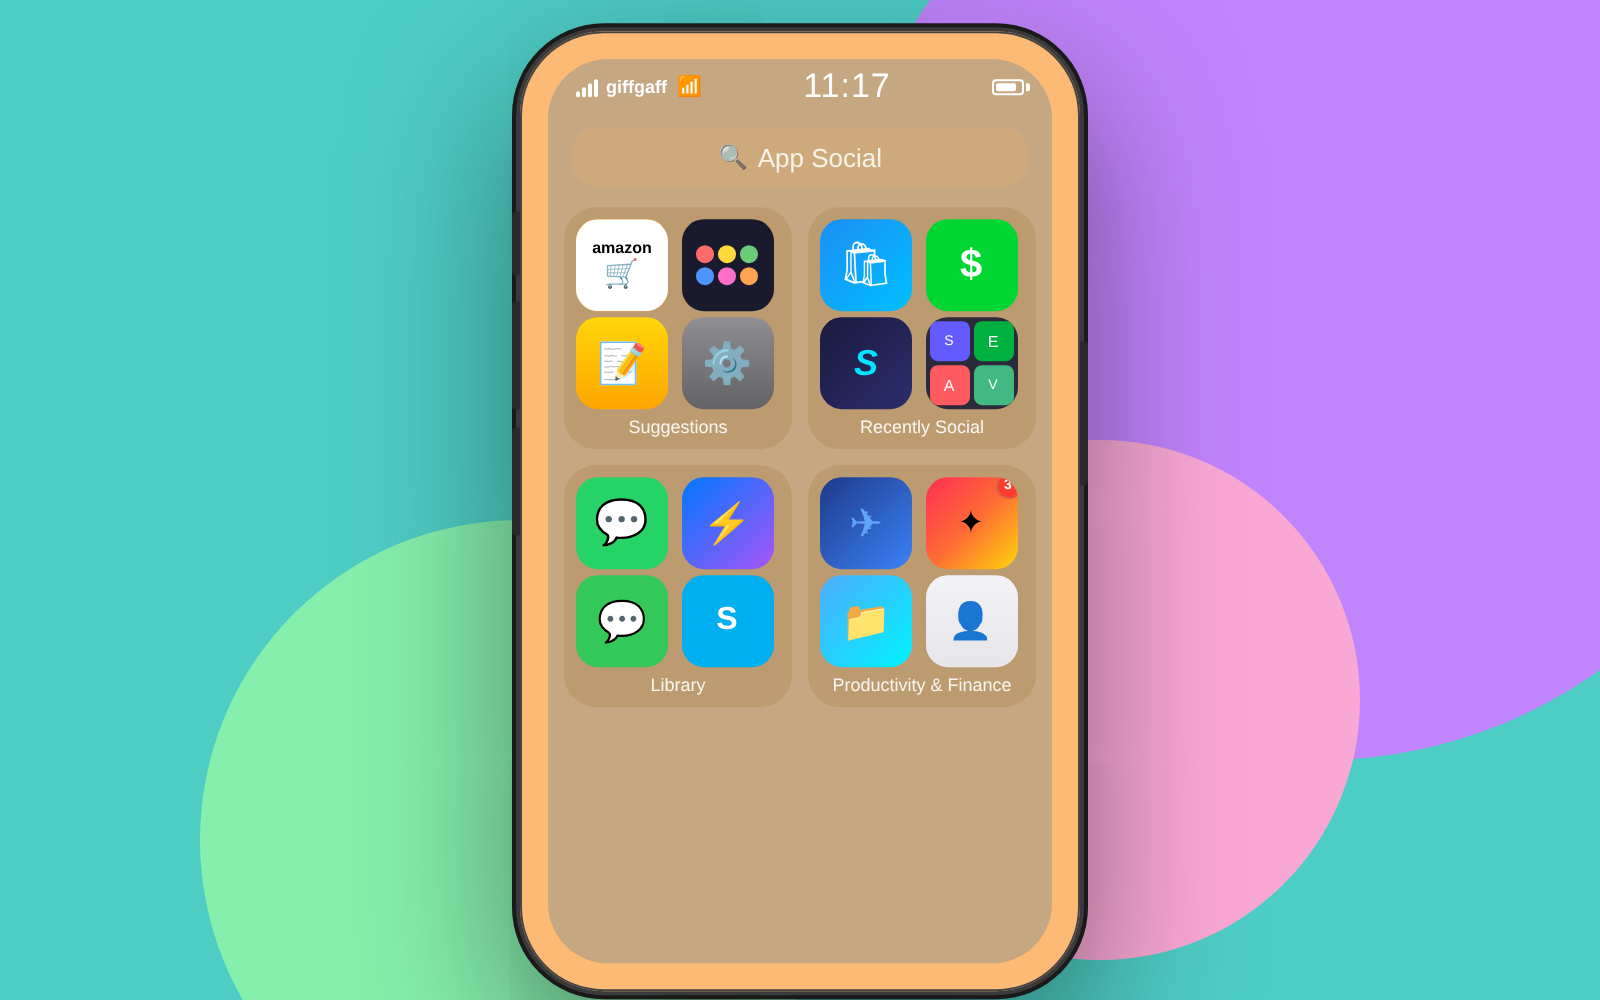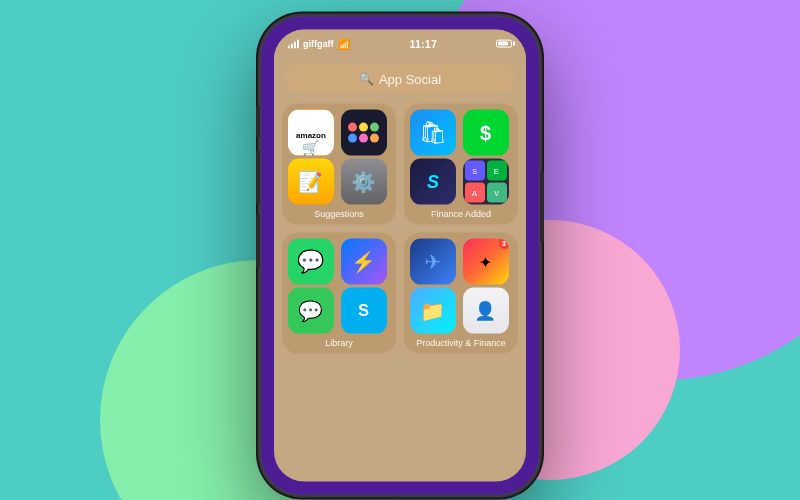--- a/index.html
+++ b/index.html
@@ -62,21 +62,21 @@
       left: 50%;
       top: 50%;
       transform: translate(-50%, -47%) rotate(0deg);
       width: 280px;
       height: 520px;
     }
 
     .phone-shell {
       width: 280px;
       height: 480px;
-      background: #4c1d95;
+      background: #fdba74;
       border-radius: 42px;
       position: relative;
       box-shadow:
         0 0 0 2px #3a3a3a,
         0 0 0 4px #1a1a1a,
         0 30px 80px rgba(0,0,0,0.5),
         inset 0 0 0 1px #444;
       top: 10px;
     }
 
@@ -137,22 +137,22 @@
     }
 
     .status-left {
       display: flex;
       align-items: center;
       gap: 2px;
       font-size: 9px;
     }
 
     .status-center {
-      font-size: 10px;
-      font-weight: 700;
+      font-size: 17px;
+      font-weight: 400;
       letter-spacing: 0.5px;
     }
 
     .status-right {
       display: flex;
       align-items: center;
       gap: 3px;
       font-size: 9px;
     }
 
@@ -224,21 +224,21 @@
       text-align: center;
       font-size: 9px;
       color: rgba(255,255,255,0.9);
       font-weight: 400;
     }
 
     
     .icon-amazon { background: linear-gradient(135deg, #f90 0%, #f90 100%); }
     .icon-amazon-inner {
       width: 100%; height: 100%;
-      display: flex; align-items: center; justify-content: flex-end;
+      display: flex; align-items: center; justify-content: center;
       flex-direction: column;
       background: #fff;
       font-size: 7px;
       font-weight: 700;
       color: #333;
       position: relative;
     }
     .amazon-text { font-size: 8px; font-weight: 900; color: #000; line-height: 1; }
     .amazon-cart { font-size: 14px; }
 
@@ -464,21 +464,21 @@
 
             <div class="app-icon" style="background:#2a2a3a;padding:0">
               <div class="mini-grid">
                 <div class="mini-icon mini-stripe" style="font-size:7px;color:white">S</div>
                 <div class="mini-icon" style="background:#00b140;font-size:8px;color:white">E</div>
                 <div class="mini-icon mini-airbnb" style="font-size:8px;color:white">A</div>
                 <div class="mini-icon mini-vue" style="font-size:7px;color:white">V</div>
               </div>
             </div>
           </div>
-          <div class="folder-label">Finance Added</div>
+          <div class="folder-label">Recently Social</div>
         </div>
 
         <div class="app-folder">
           <div class="folder-apps">
 
             <div class="app-icon icon-whatsapp">
               <span style="font-size:22px">💬</span>
             </div>
 
             <div class="app-icon icon-messenger">

